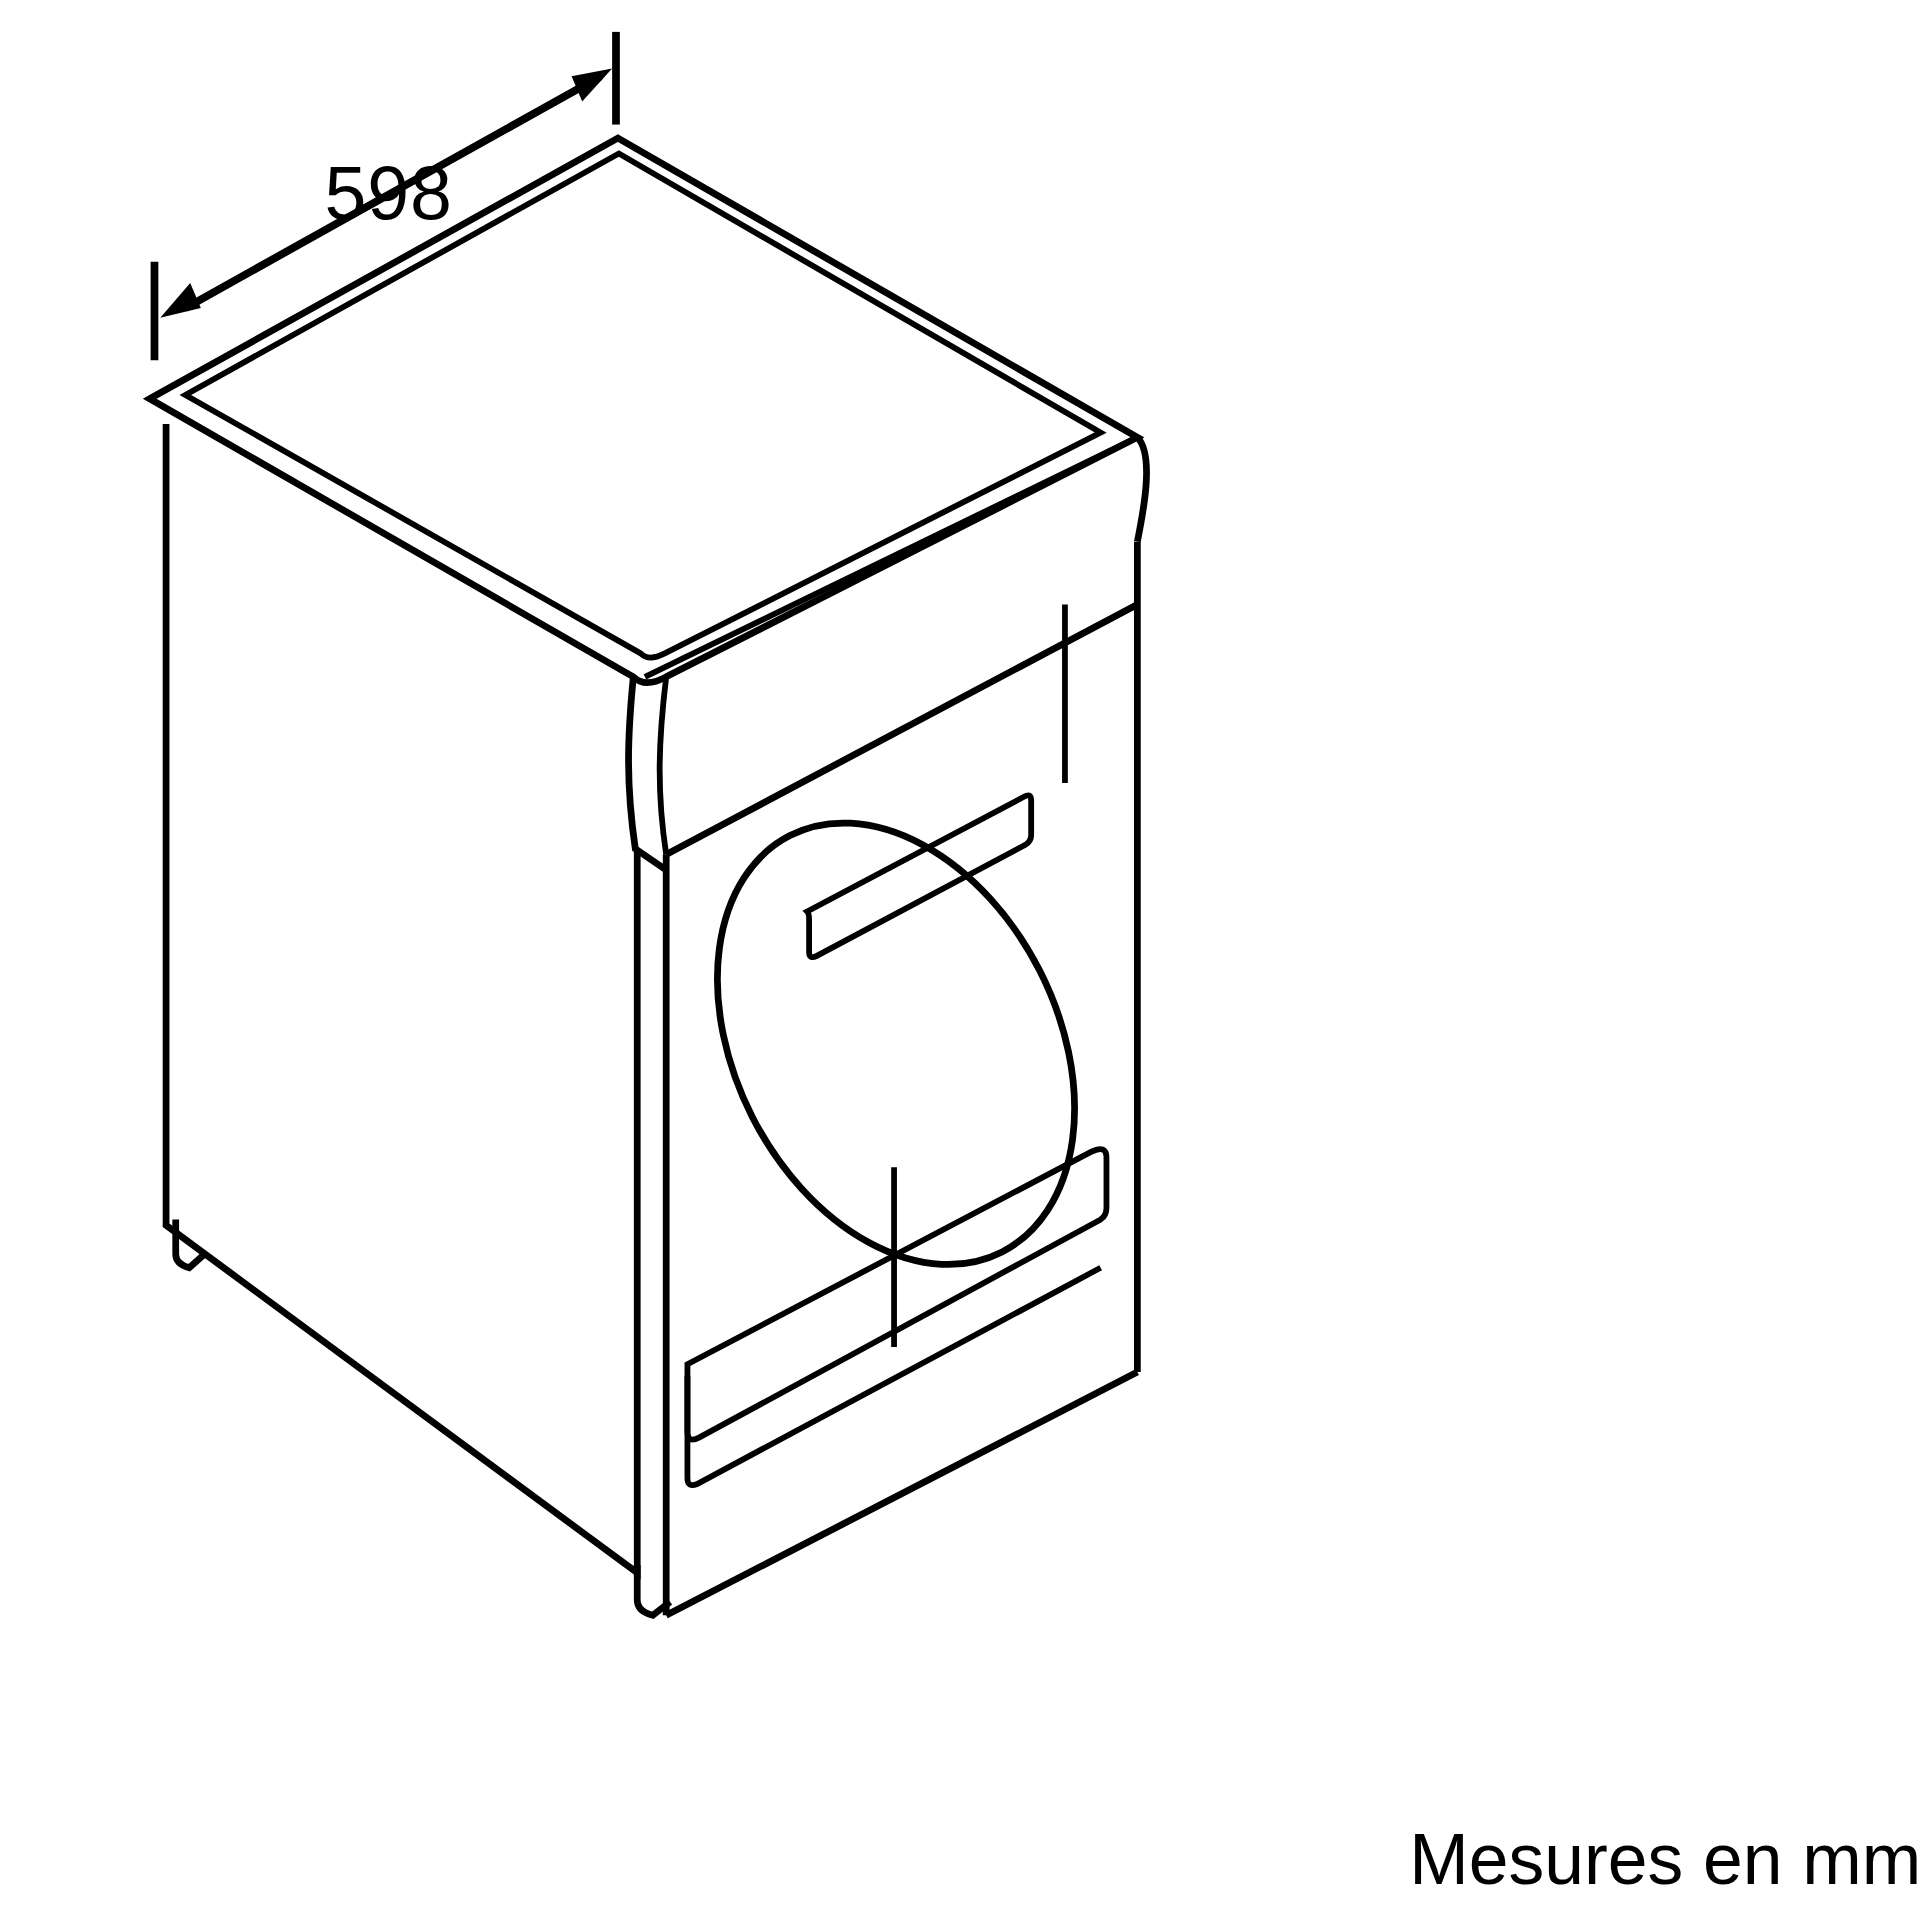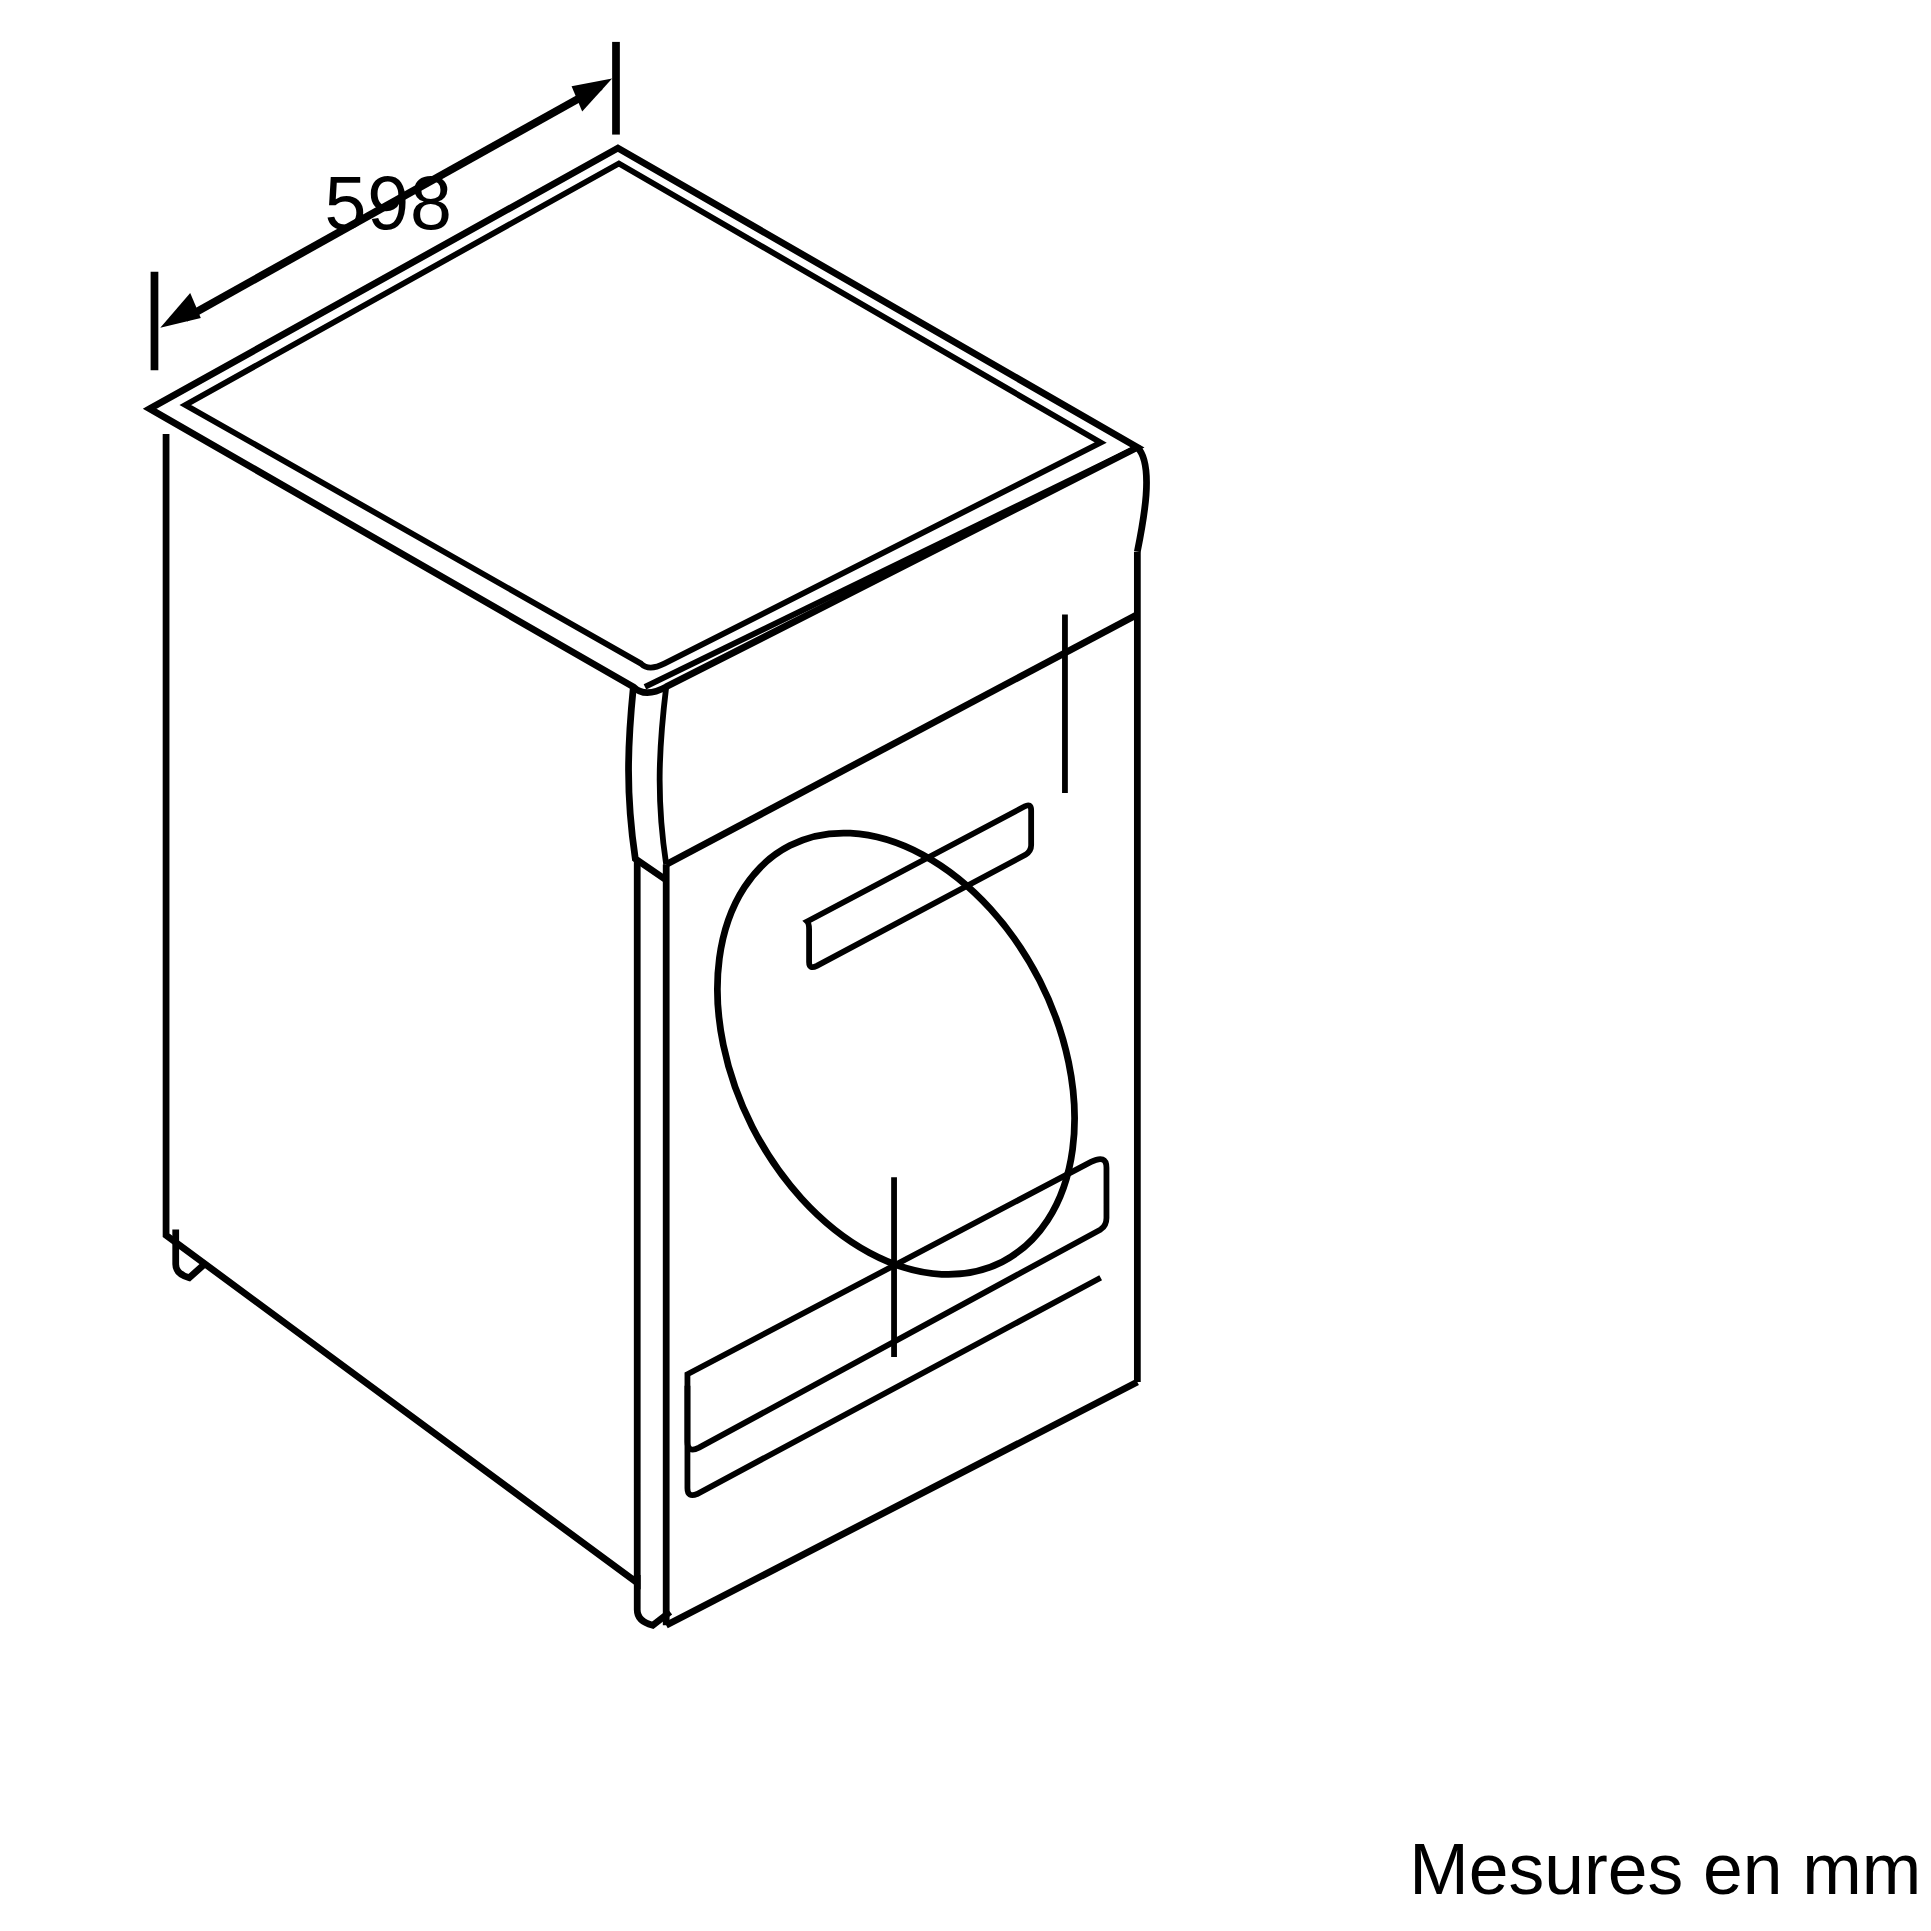--- a/index.html
+++ b/index.html
@@ -10,21 +10,21 @@
   }
   body {
     width: 1931px;
     height: 1931px;
     position: relative;
     overflow: hidden;
     font-family: "Liberation Sans", sans-serif;
   }
   #drawing-root {
     position: absolute;
-    left: 0; top: 11px;
+    left: 0; top: 1px;
     width: 1931px;
     height: 1393px;
   }
   svg.sheet {
     display: block;
     width: 1931px;
     height: 1931px;
   }
   .stroke {
     fill: none;

